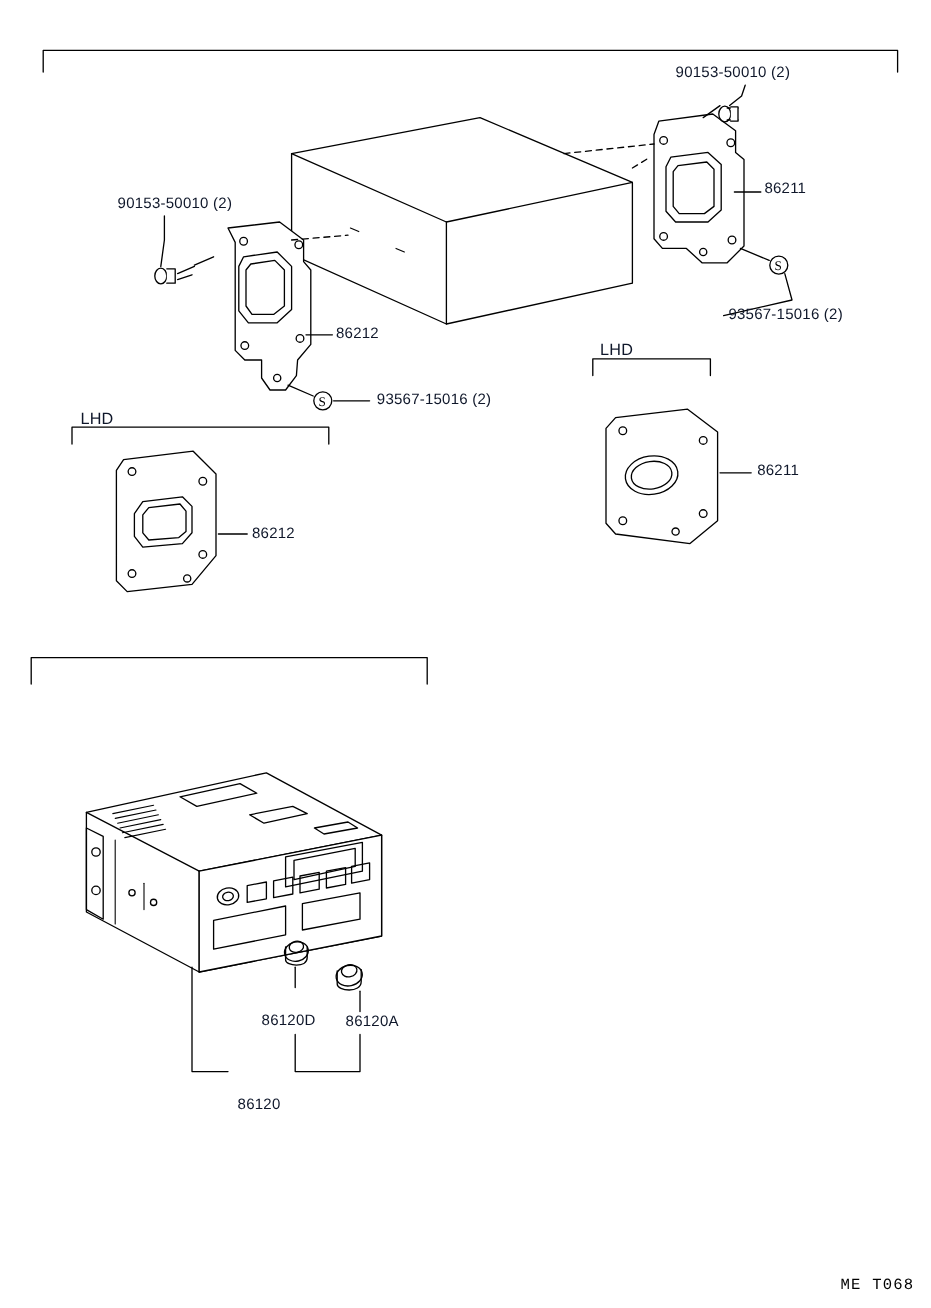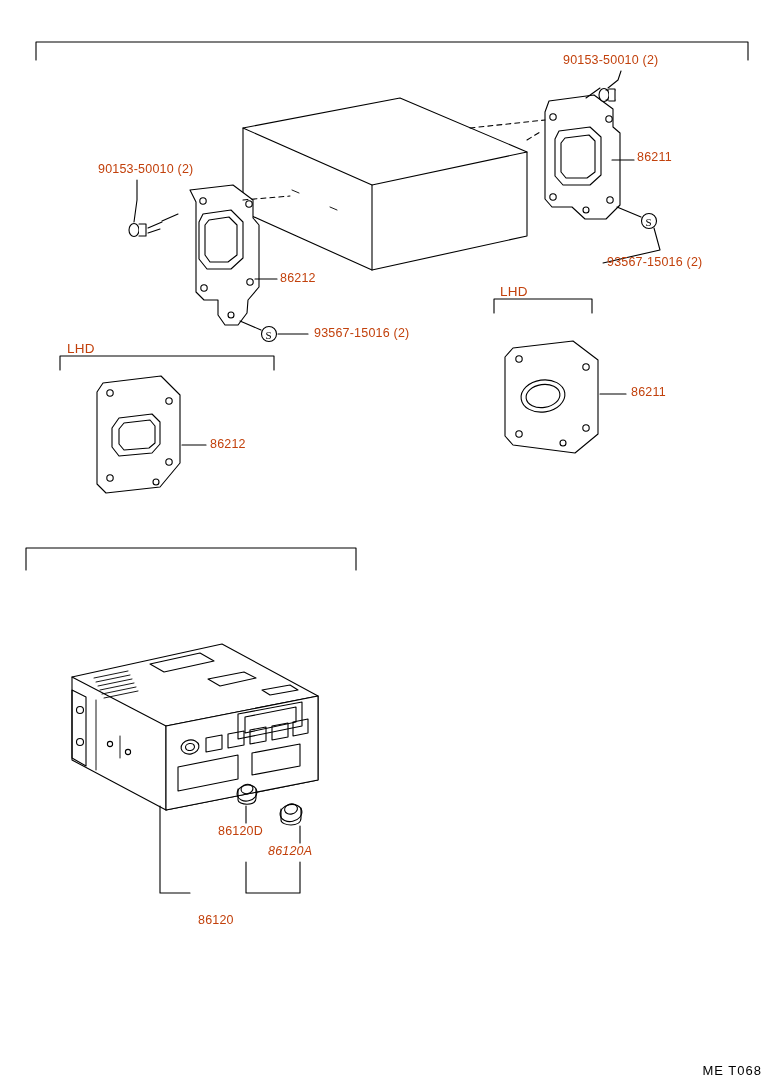--- a/index.html
+++ b/index.html
@@ -26,28 +26,28 @@
     left: 0; top: 0;
     width: 776px;
     height: 1090px;
   }
   .lbl {
     position: absolute;
     font-family: "Liberation Sans", sans-serif;
     font-size: 12.5px;
     letter-spacing: 0.2px;
     white-space: nowrap;
-    color: #c2410c;
+    color: #0f172a;
     line-height: 1;
   }
   .footer {
     position: absolute;
     right: 14px;
     bottom: 12px;
-    font-family: Liberation Sans, sans-serif;
+    font-family: Liberation Mono, monospace;
     font-size: 13px;
     letter-spacing: 1px;
   }
   .s-mark {
     position: absolute;
     font-family: "Liberation Serif", serif;
     font-size: 11px;
   }
 </style>
 </head>
@@ -231,22 +231,22 @@
   <div class="lbl" style="left:637px; top:151px;">86211</div>
   <div class="lbl" style="left:607px; top:256px;">93567-15016 (2)</div>
   <div class="lbl" style="left:98px; top:163px;">90153-50010 (2)</div>
   <div class="lbl" style="left:280px; top:272px;">86212</div>
   <div class="lbl" style="left:314px; top:327px;">93567-15016 (2)</div>
   <div class="lbl" style="left:500px; top:285px; font-size:13.5px;">LHD</div>
   <div class="lbl" style="left:631px; top:386px;">86211</div>
   <div class="lbl" style="left:67px; top:342px; font-size:13.5px;">LHD</div>
   <div class="lbl" style="left:210px; top:438px;">86212</div>
 
-  <div class="lbl" style="left:218px; top:825px;text-align:right;">86120D</div>
-  <div class="lbl" style="left:268px; top:845px;font-style:italic;">86120A</div>
+  <div class="lbl" style="left:218px; top:844px;text-align:right;">86120D</div>
+  <div class="lbl" style="left:288px; top:845px;">86120A</div>
   <div class="lbl" style="left:198px; top:914px;">86120</div>
 
   <div class="s-mark" style="left:645.5px; top:215.5px;">S</div>
   <div class="s-mark" style="left:265.5px; top:328.5px;">S</div>
 
   <div class="footer">ME  T068</div>
 
 </div>
 
 </body></html>

